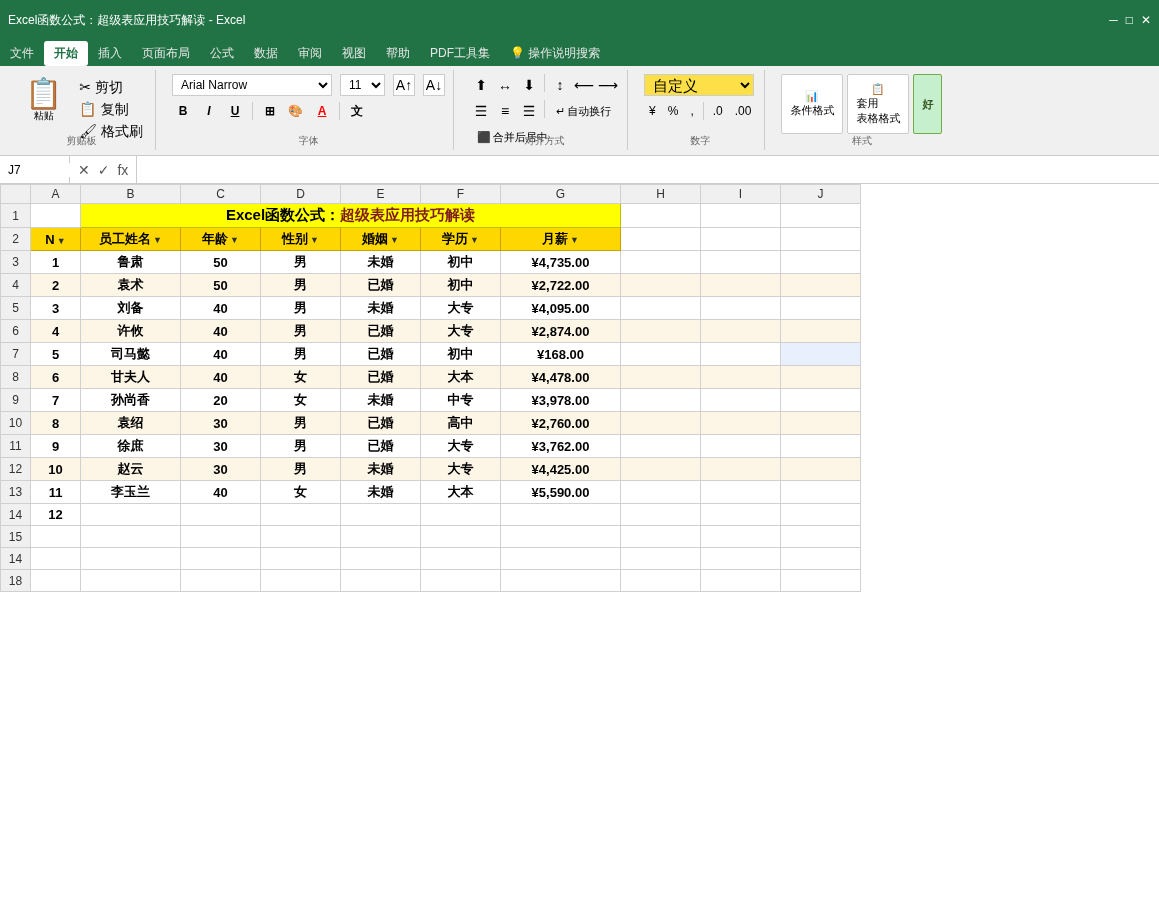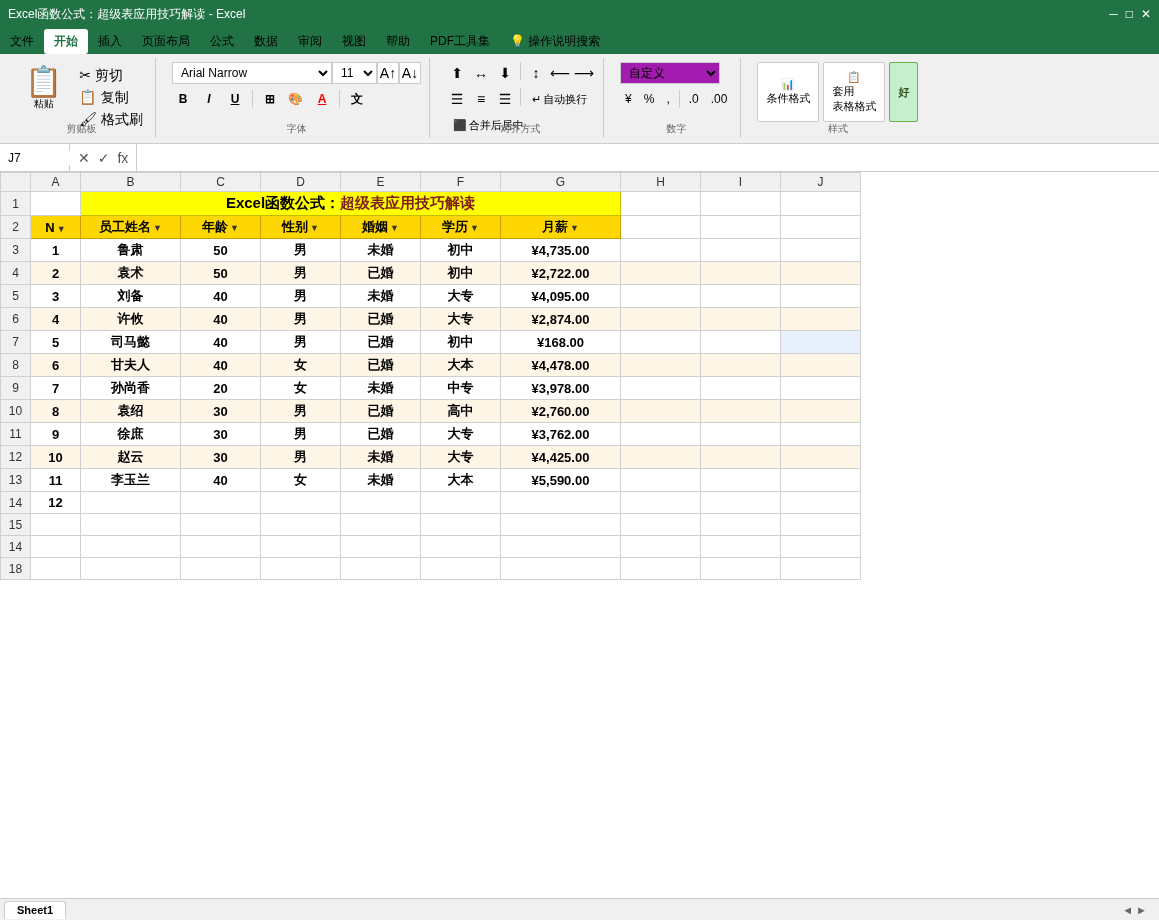--- a/index.html
+++ b/index.html
@@ -2,37 +2,37 @@
 <html><head>
   <meta charset="utf-8">
   <style>
     * { margin: 0; padding: 0; box-sizing: border-box; }
     body { font-family: 'Arial', sans-serif; background: #fff; font-size: 13px; overflow: hidden; }
 
     
     .title-bar {
       background: #217346;
       color: white;
-      padding: 8px 8px;
+      padding: 20px 8px;
       font-size: 12px;
       display: flex;
       align-items: center;
       justify-content: space-between;
       height: 28px;
     }
 
     
     .menu-bar {
       background: #217346;
       display: flex;
       align-items: center;
       height: 26px;
     }
     .menu-item {
-      color: #000000;
+      color: #e5e5e5;
       padding: 4px 10px;
       font-size: 12px;
       cursor: pointer;
       border-radius: 3px;
     }
     .menu-item.active {
       background: white;
       color: #217346;
       font-weight: bold;
     }
@@ -84,21 +84,21 @@
       border: 1px solid transparent;
       font-size: 11px;
     }
     .paste-icon { font-size: 30px; line-height: 1; }
     .paste-label { font-size: 10px; }
     .small-btns { display: flex; flex-direction: column; gap: 2px; padding-top: 4px; }
     .small-btn { font-size: 14px; cursor: pointer; padding: 1px 4px; border-radius: 2px; }
 
     
     .font-group-content { display: flex; flex-direction: column; gap: 4px; padding-top: 4px; }
-    .font-row { display: flex; align-items: flex-end; gap: 0; }
+    .font-row { display: flex; align-items: flex-end; gap: 8px; }
     .font-select {
       height: 22px;
       font-size: 12px;
       border: 1px solid #ccc;
       background: white;
       padding: 0 4px;
       width: 160px;
       cursor: pointer;
     }
     .size-select {
@@ -167,25 +167,25 @@
       font-size: 11px;
       display: flex; align-items: center; gap: 2px;
       border-radius: 2px;
       white-space: nowrap;
     }
 
     
     .number-content { display: flex; flex-direction: column; gap: 4px; padding-top: 4px; }
     .num-select {
       height: 22px;
-      font-size: 12px;
+      font-size: 15px;
       border: 1px solid #ccc;
-      background: #a21caf;
+      background: #fde047;
       padding: 0 4px;
-      width: 100px;
+      width: 110px;
     }
     .num-row { display: flex; gap: 2px; align-items: center; }
     .num-btn {
       height: 22px;
       padding: 0 4px;
       border: 1px solid transparent;
       background: transparent;
       cursor: pointer;
       font-size: 12px;
       display: flex; align-items: center;
@@ -763,17 +763,13 @@
           <td class="cell"></td>
           <td class="cell"></td>
           <td class="cell"></td>
           <td class="cell"></td>
           <td class="cell"></td>
         </tr>
       </tbody>
     </table>
   </div>
 
-  <div class="sheet-tabs">
-    <div class="sheet-tab active">Sheet1</div>
-    <div style="margin-left:auto;font-size:11px;color:#666;padding-right:8px;">◄ ► </div>
-  </div>
 </div>
 
 </body></html>

